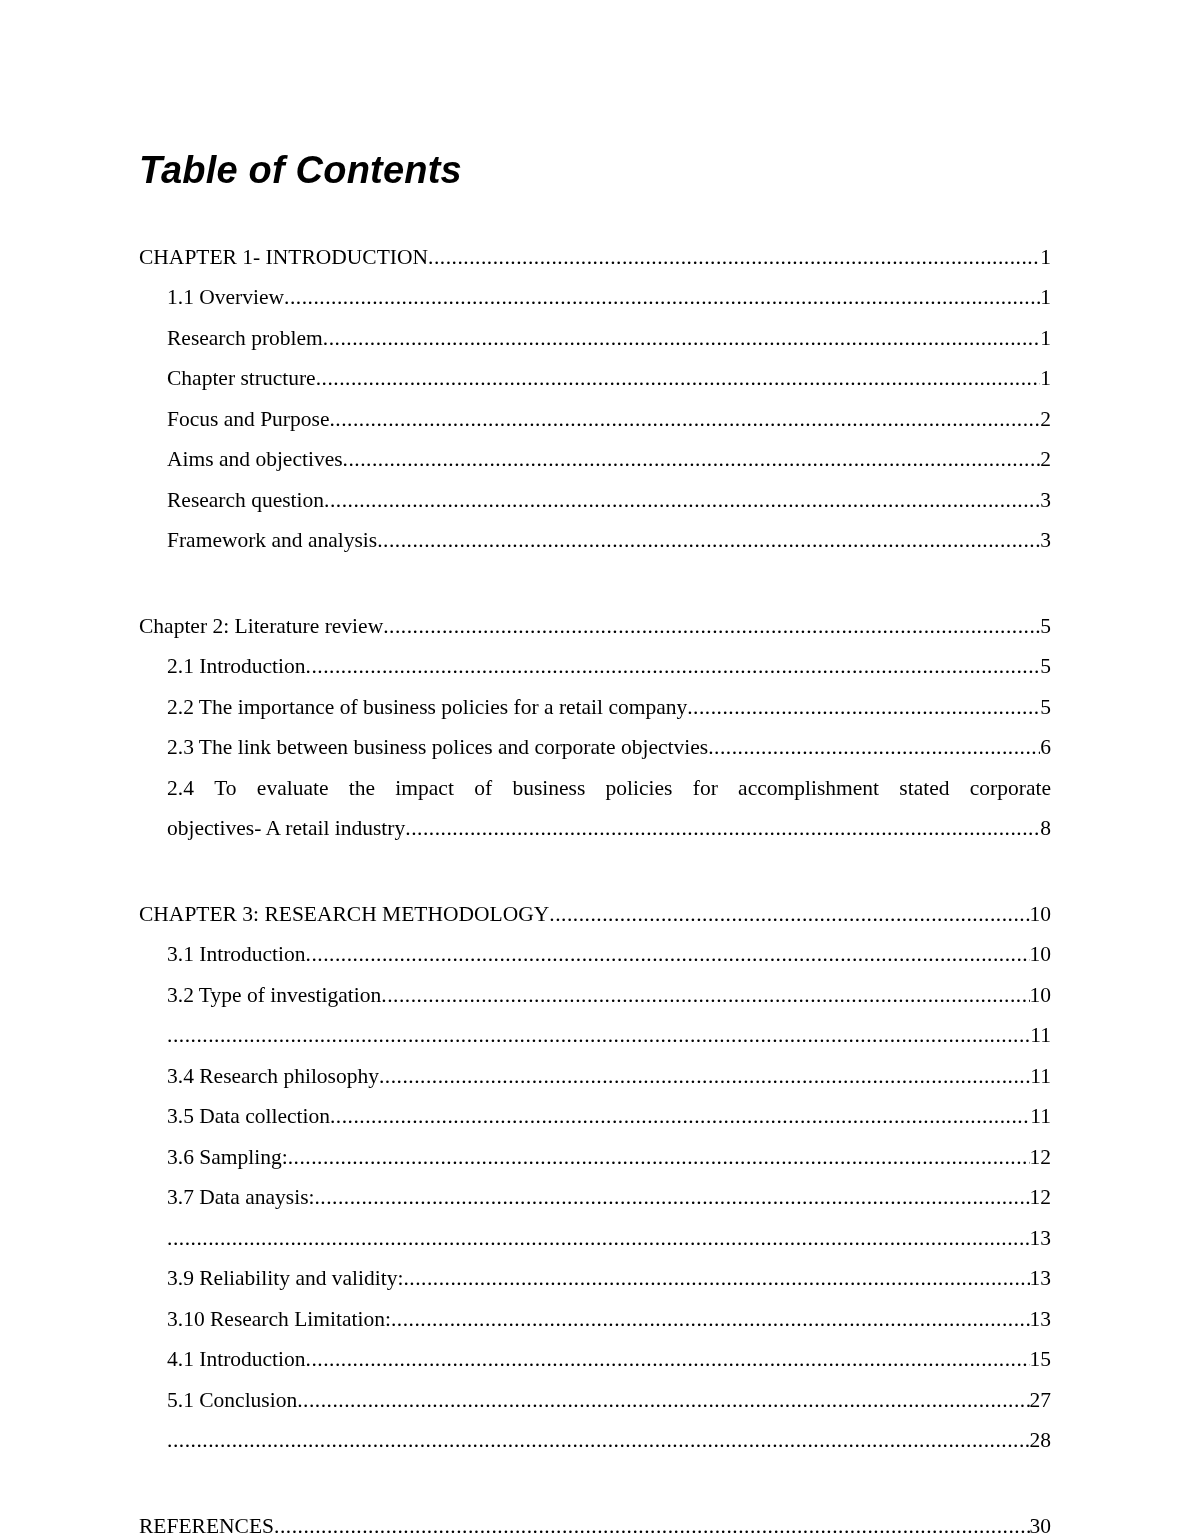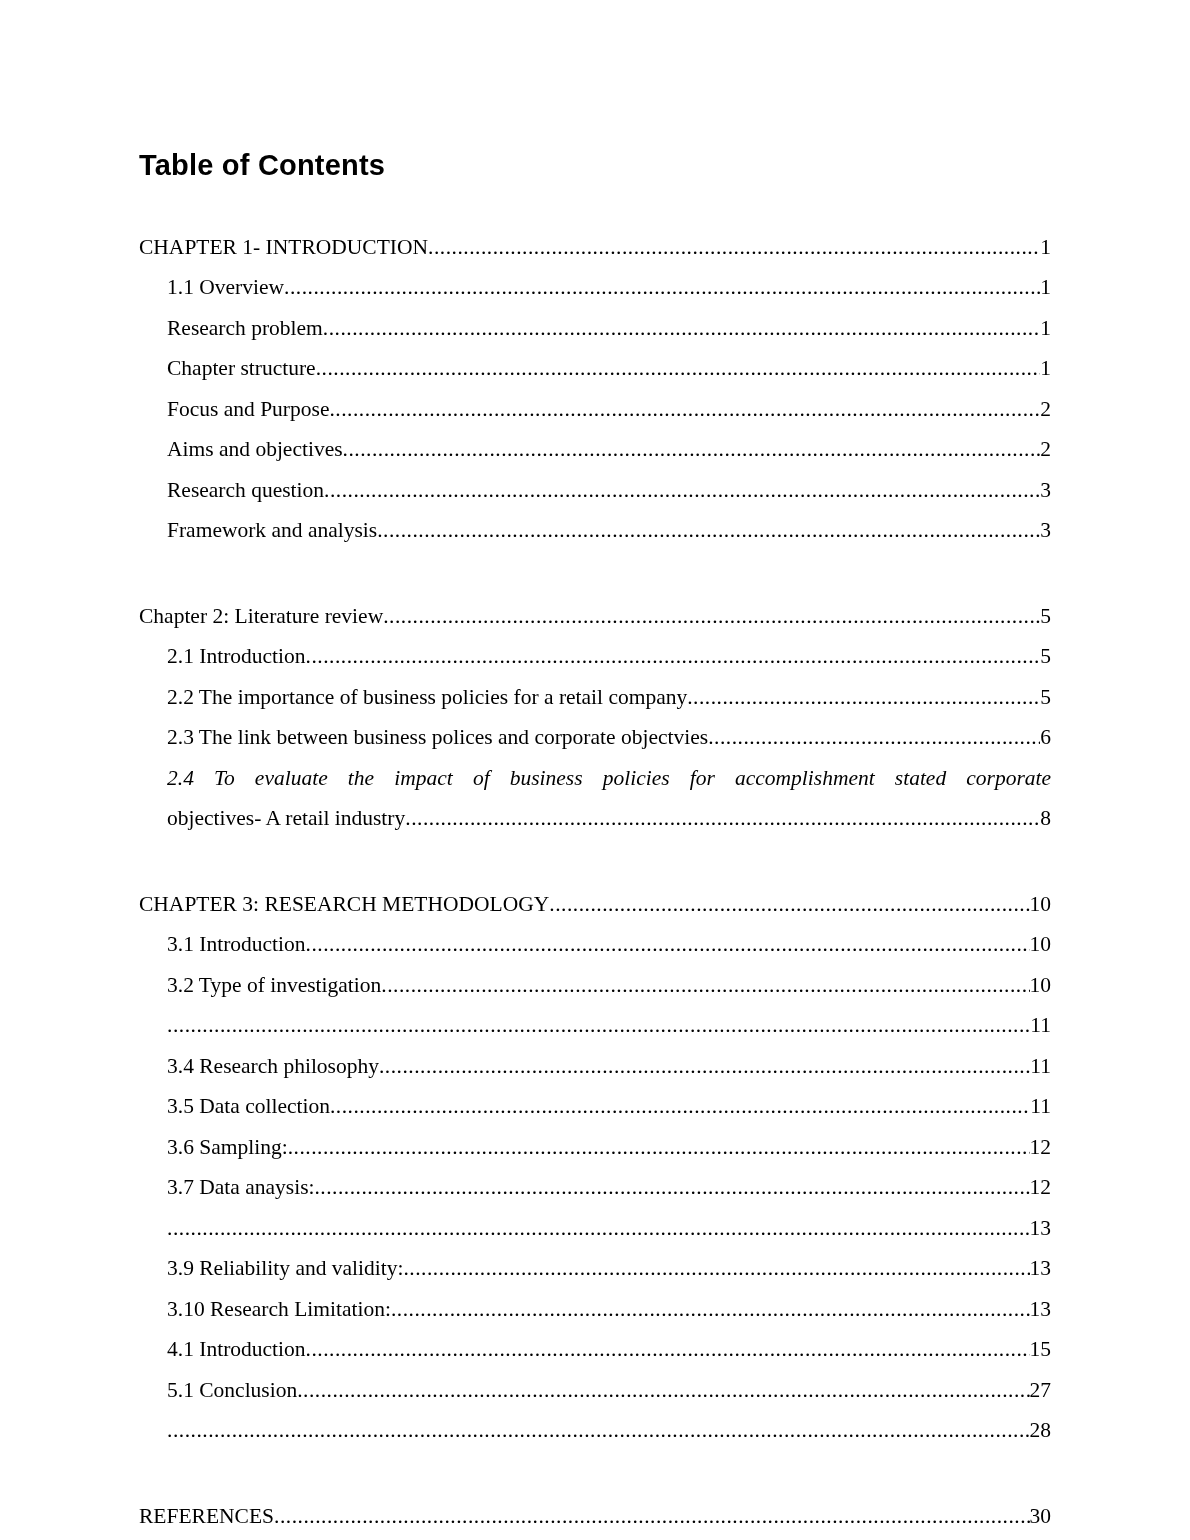--- a/index.html
+++ b/index.html
@@ -23,25 +23,26 @@
     background: #ffffff;
   }
   .content {
     position: absolute;
     left: 139px;
     top: 150px;
     width: 912px;
   }
   .doc-title {
     font-family: "Liberation Sans", "DejaVu Sans", sans-serif;
-    font-size: 29px;
+    font-size: 38px;
     font-weight: bold;
     letter-spacing: 0.2px;
     margin: 0 0 23px 0;
     line-height: 1.1;
+    font-style: italic;
   }
   .toc {
     margin: 0;
     padding: 0;
     list-style: none;
   }
   .toc-entry {
     display: flex;
     align-items: flex-end;
     font-size: 21.5px;
@@ -78,21 +79,20 @@
     font-size: 21.5px;
     line-height: 40.5px;
   }
   .justified-line {
     display: flex;
     width: 100%;
     white-space: nowrap;
   }
   .justified-line .word {
     flex: 0 0 auto;
-    font-style: italic;
   }
   .justified-line .gap {
     flex: 1 1 auto;
   }
   .second-line {
     display: flex;
     align-items: center;
     white-space: nowrap;
     overflow: hidden;
   }

